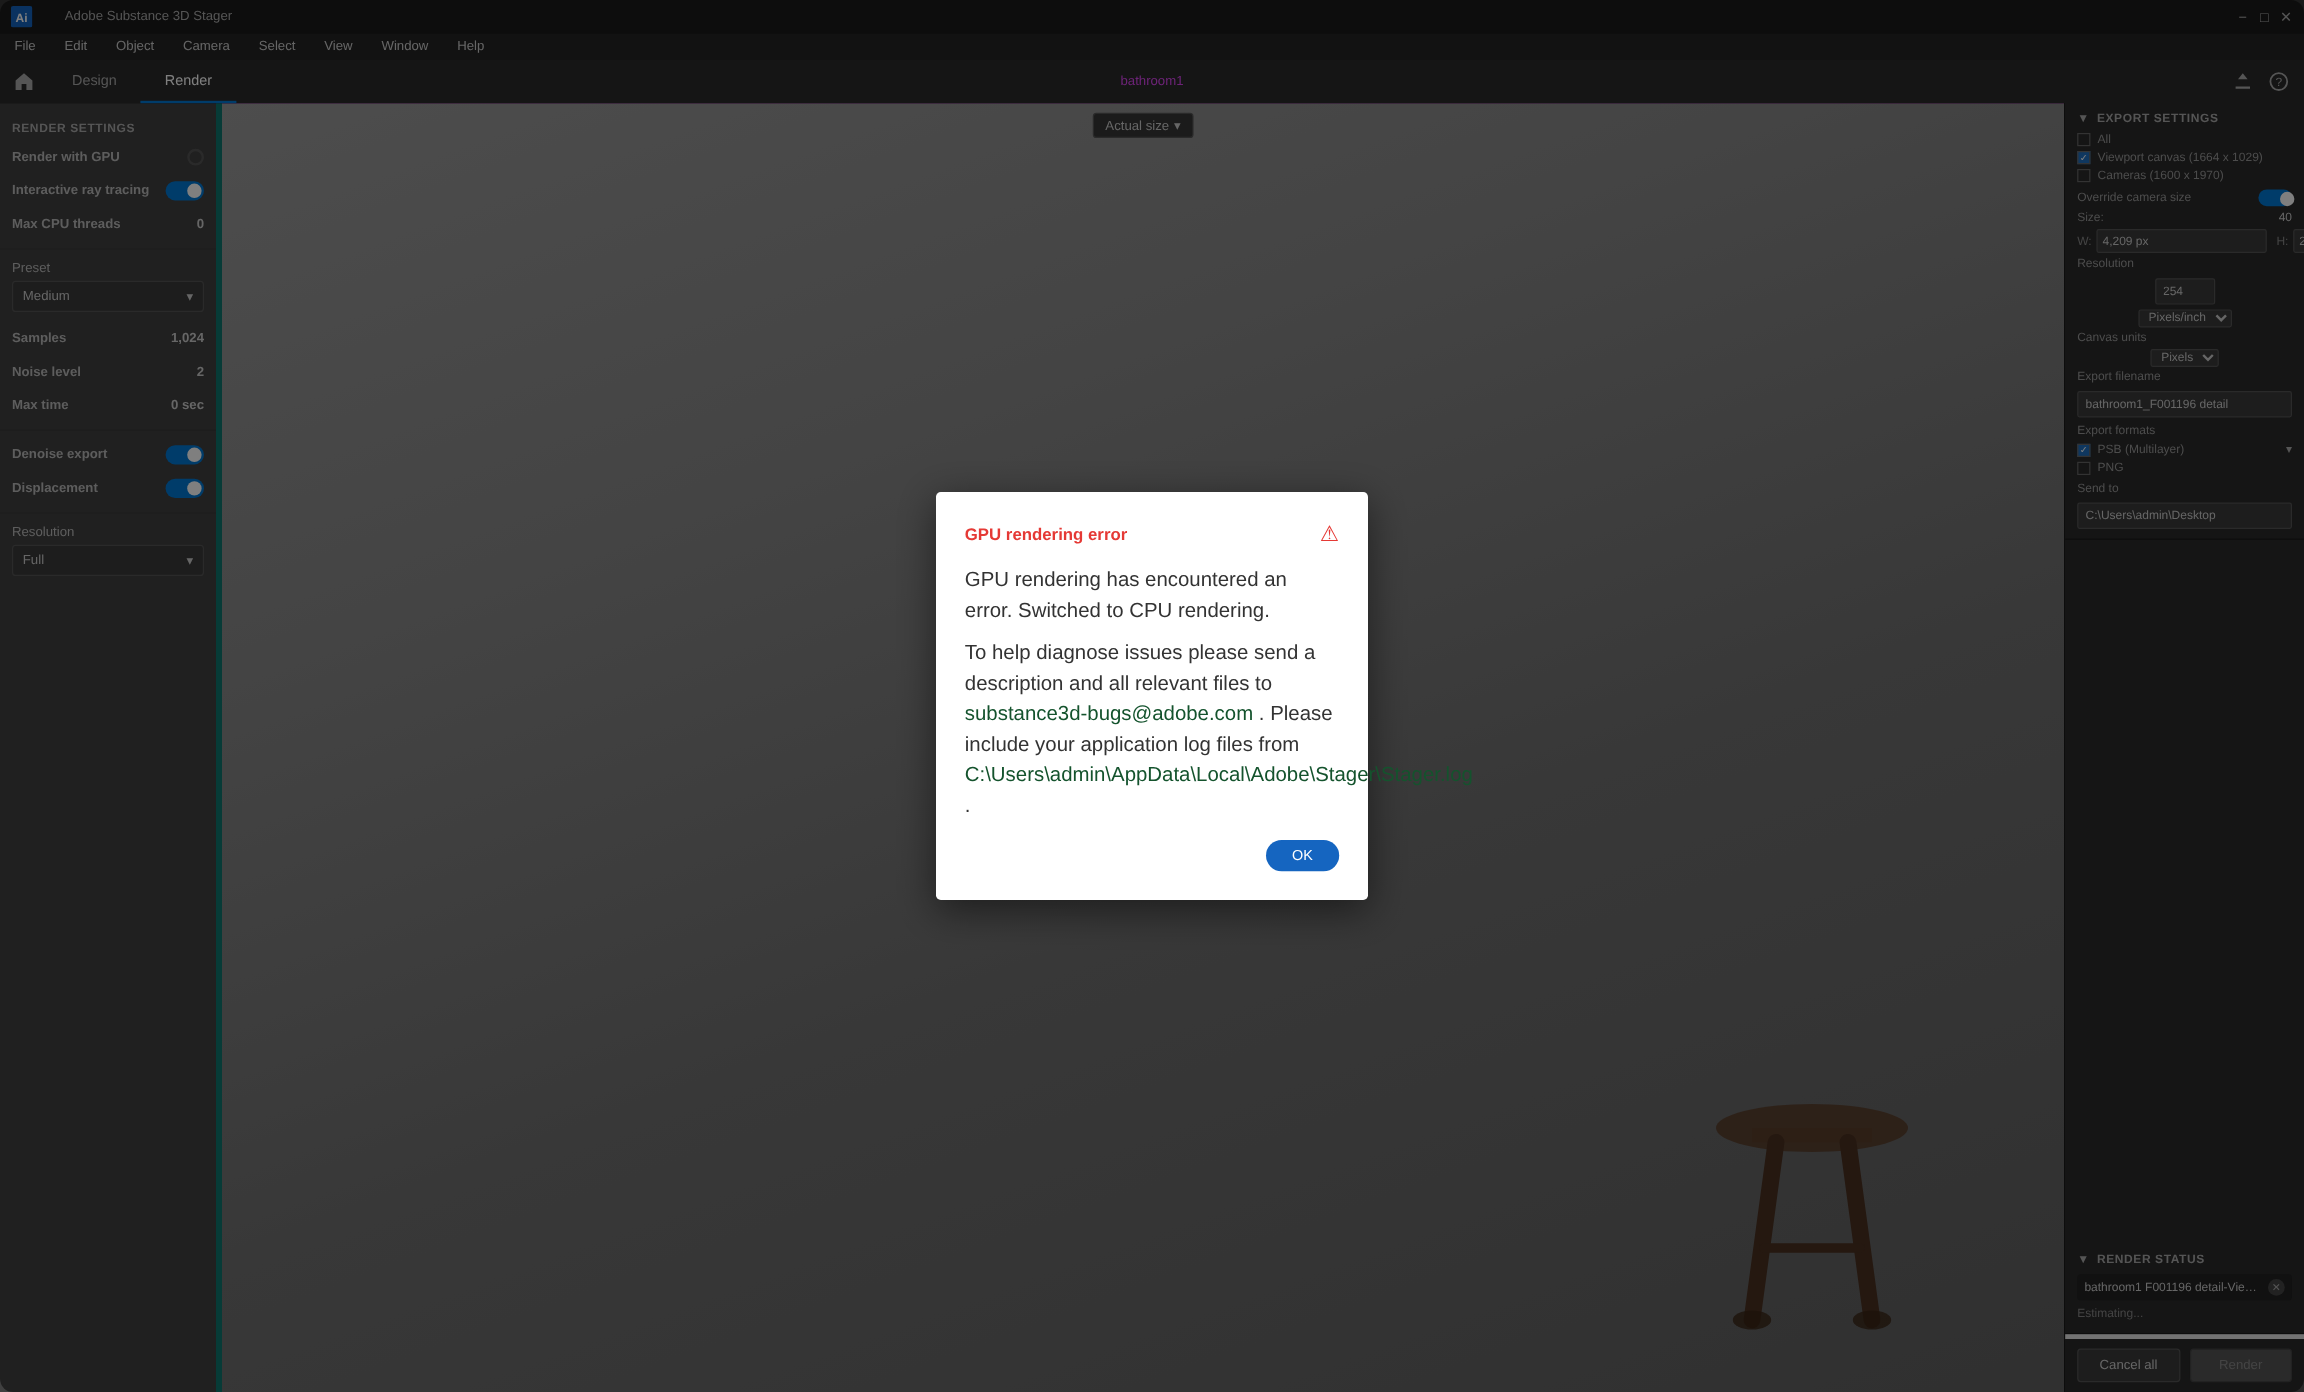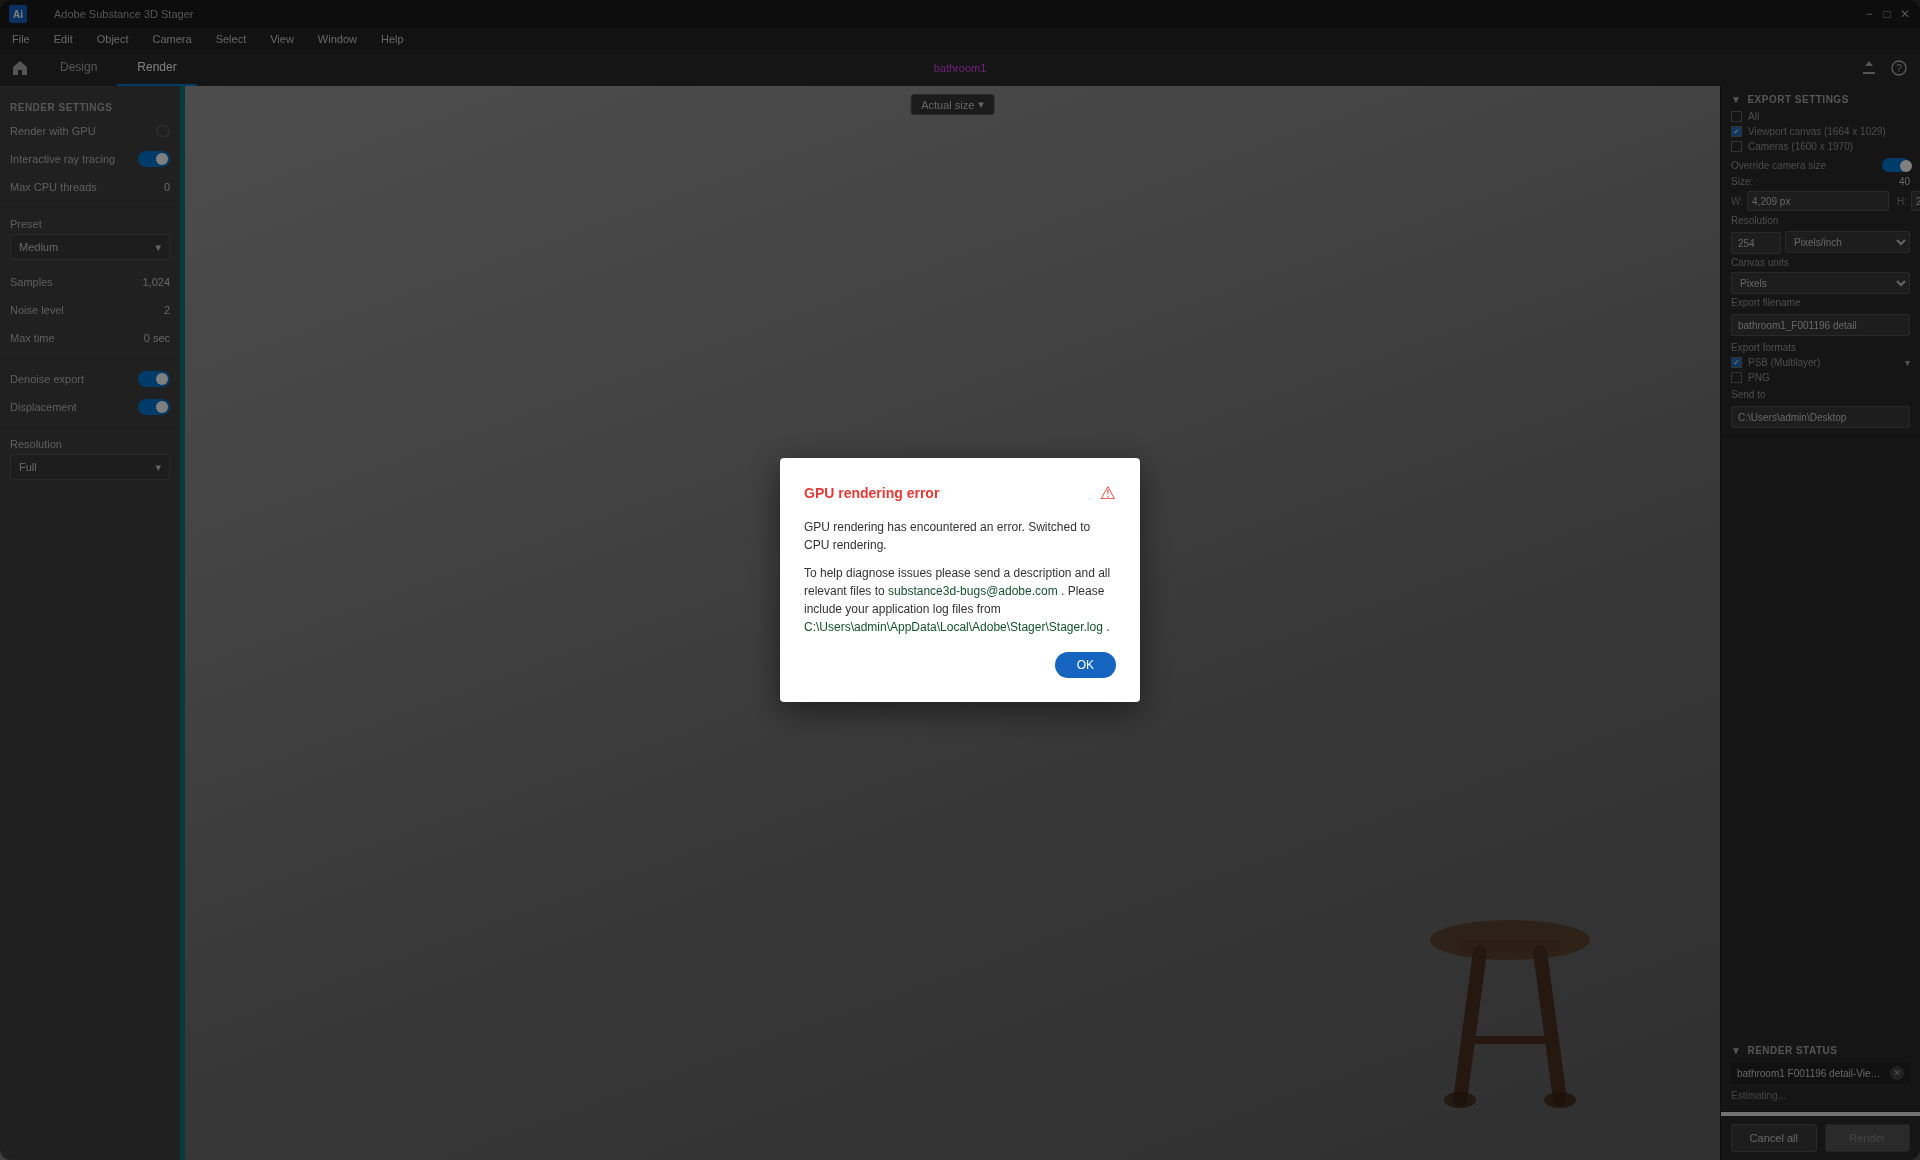--- a/index.html
+++ b/index.html
@@ -137,20 +137,21 @@
       letter-spacing: 0.05em;
       text-transform: uppercase;
     }
 
     .setting-row {
       display: flex;
       align-items: center;
       justify-content: space-between;
       padding: 5px 10px;
       min-height: 28px;
+      font-weight: bold;
     }
     .setting-label {
       font-size: 11px;
       color: #bbb;
       flex: 1;
     }
     .setting-value {
       font-size: 11px;
       color: #ccc;
       margin-left: 8px;
@@ -311,20 +312,21 @@
       color: #ccc;
       font-size: 10px;
       padding: 0 6px;
       margin-top: 2px;
     }
     .right-select-row {
       display: flex;
       align-items: center;
       gap: 4px;
       margin-bottom: 3px;
+      flex-direction: column;
     }
     .right-select {
       flex: 1;
       height: 22px;
       background: #3a3a3a;
       border: 1px solid #555;
       border-radius: 2px;
       color: #ccc;
       font-size: 10px;
       padding: 0 4px;
@@ -453,21 +455,21 @@
     #modal-title {
       font-size: 14px;
       font-weight: 600;
       color: #e53935;
     }
     #modal-warning-icon {
       color: #e53935;
       font-size: 18px;
     }
     #modal-body {
-      font-size: 12px;
+      font-size: 17px;
       color: #333;
       line-height: 1.5;
     }
     #modal-body p { margin-bottom: 10px; }
     .modal-link {
       color: #14532d;
       text-decoration: none;
     }
     #modal-footer {
       display: flex;

